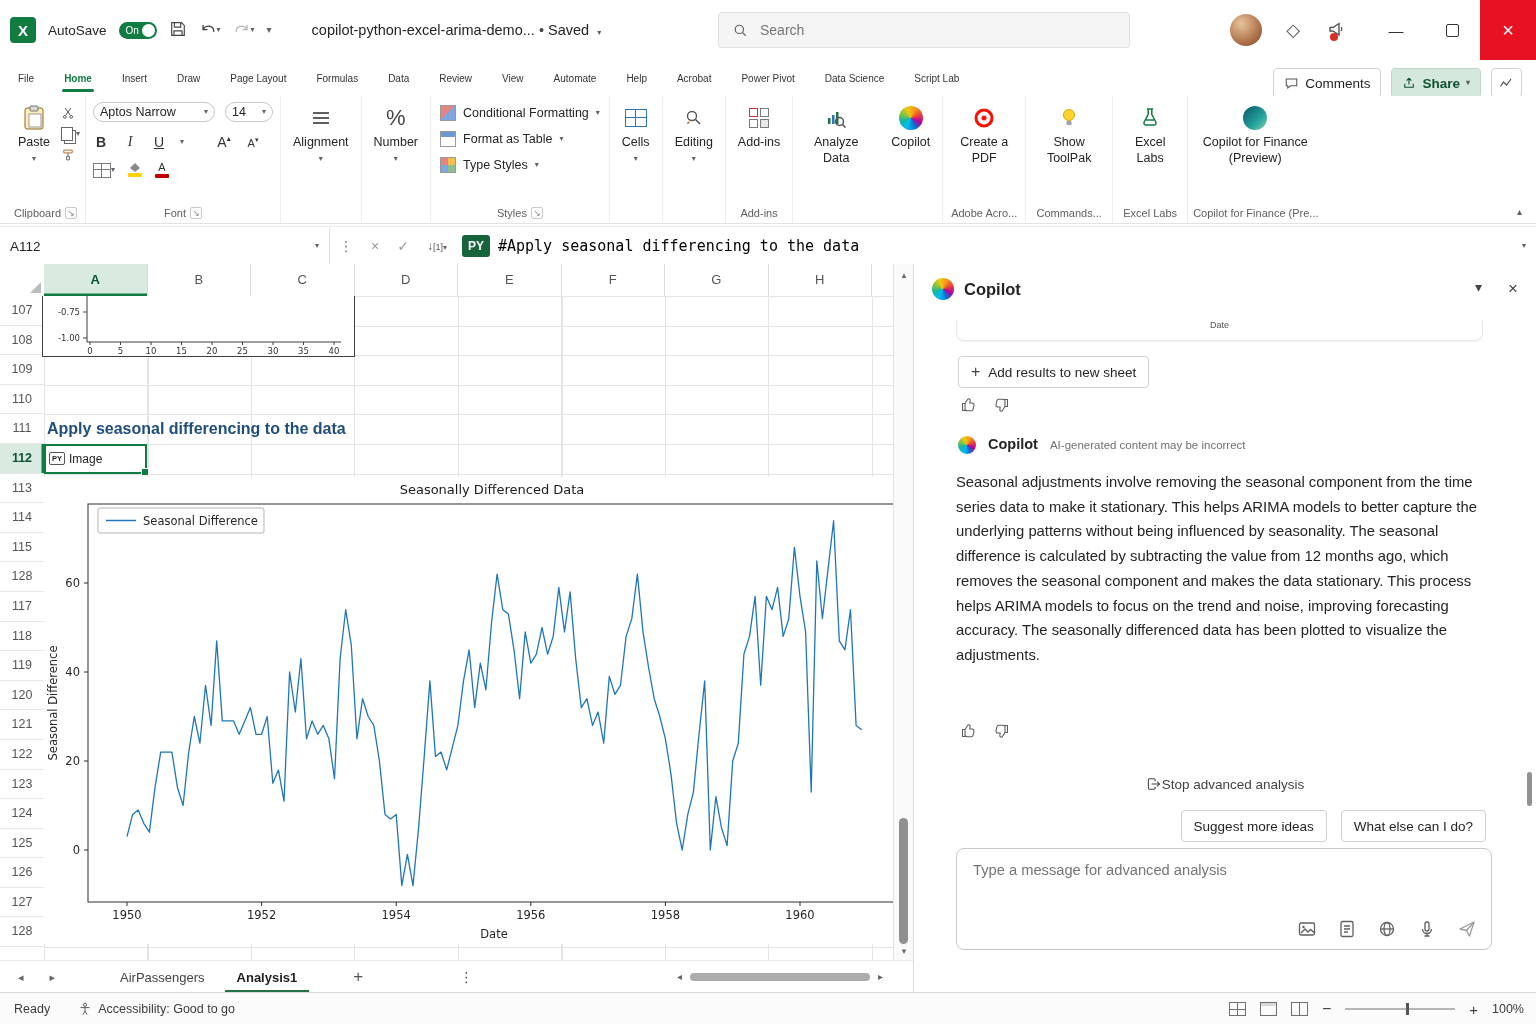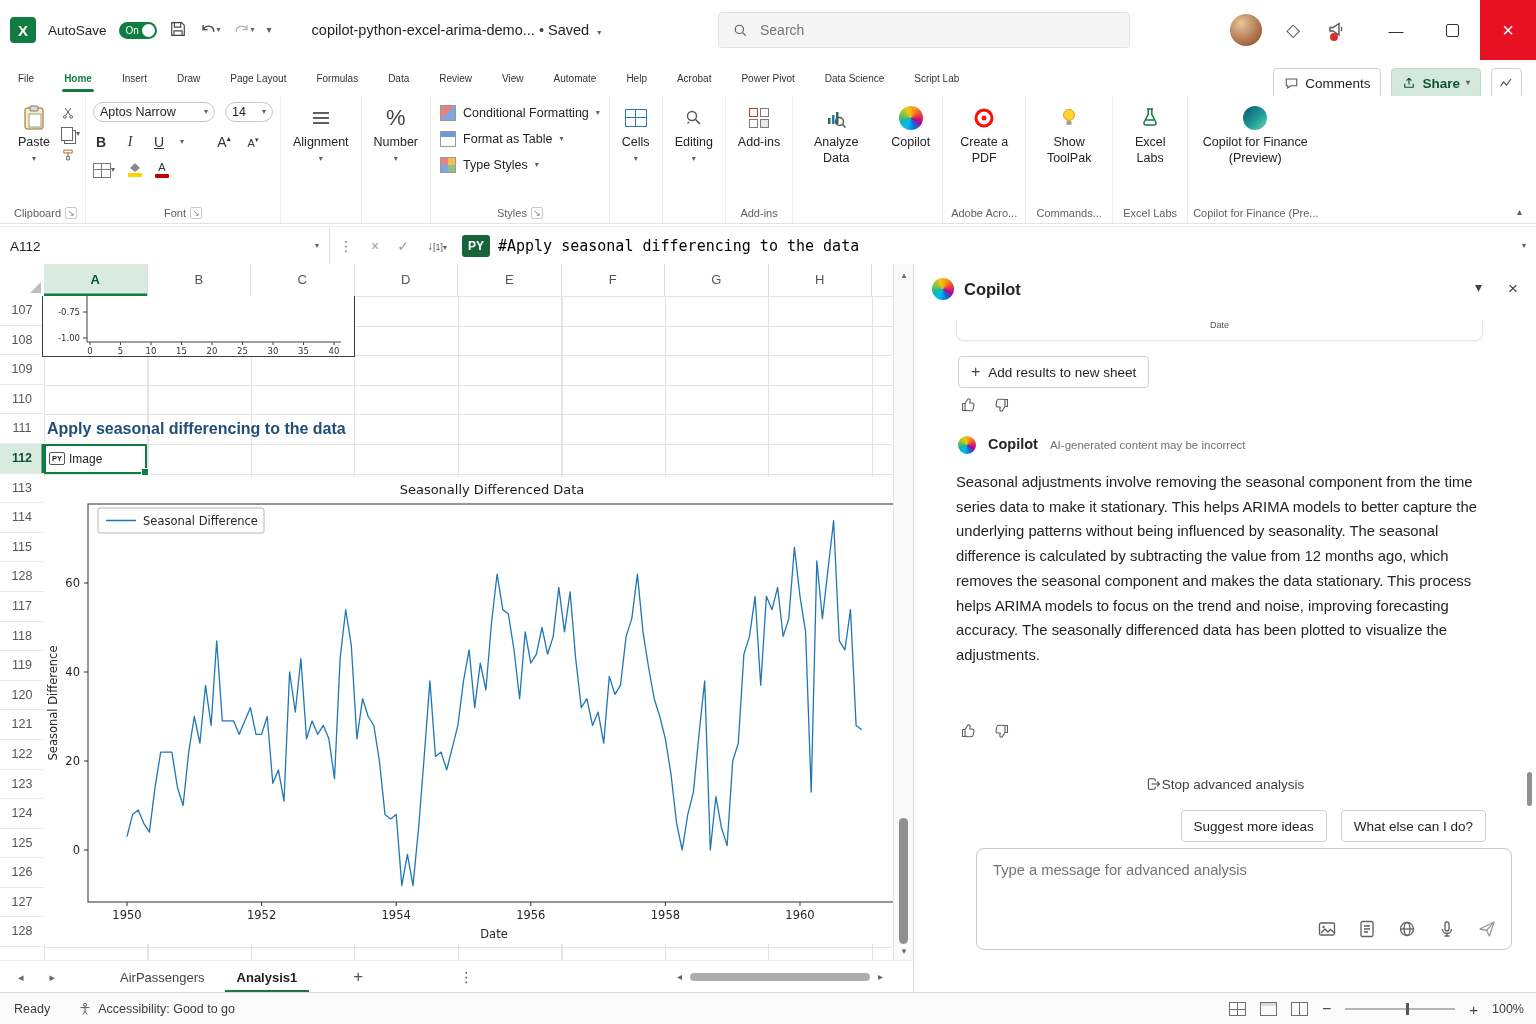--- a/index.html
+++ b/index.html
@@ -131,21 +131,21 @@
   .cp-btn{display:inline-flex;align-items:center;gap:8px;height:30px;padding:0 12px;border:1px solid #cfcfcf;
           border-radius:4px;background:#fff;font-size:13.5px;color:#242424;}
   .thumbrow{position:absolute;display:flex;gap:14px;}
   .thumb{width:18px;height:18px;}
   .cp-resp-head{position:absolute;left:44px;top:172px;display:flex;align-items:baseline;gap:12px;}
   .cp-msg{position:absolute;left:42px;top:206px;width:524px;font-size:14.8px;line-height:1.67;color:#242424;}
   .cp-stop{position:absolute;left:0;right:0;top:512px;display:flex;justify-content:center;align-items:center;
            font-size:13.5px;color:#424242;}
   .cp-sugg{position:absolute;right:50px;top:546px;display:flex;gap:14px;}
   .cp-input{position:absolute;left:42px;top:584px;width:536px;height:102px;border:1px solid #c8c8c8;
-            border-radius:8px;box-sizing:border-box;padding:12px 14px;margin-left:20px;}
+            border-radius:8px;box-sizing:border-box;padding:12px 14px;}
   .cp-input input{border:none;outline:none;width:100%;font-size:14.7px;color:#707070;
                   font-family:"Liberation Sans",sans-serif;background:transparent;}
   .cp-input-icons{position:absolute;right:14px;bottom:10px;display:flex;gap:20px;align-items:center;}
   .cp-scroll{position:absolute;right:4px;top:508px;width:5px;height:34px;border-radius:3px;background:#919191;}
   .icon20{width:20px;height:20px;}
 </style>
 </head>
 <body>
 
 <div id="app">

